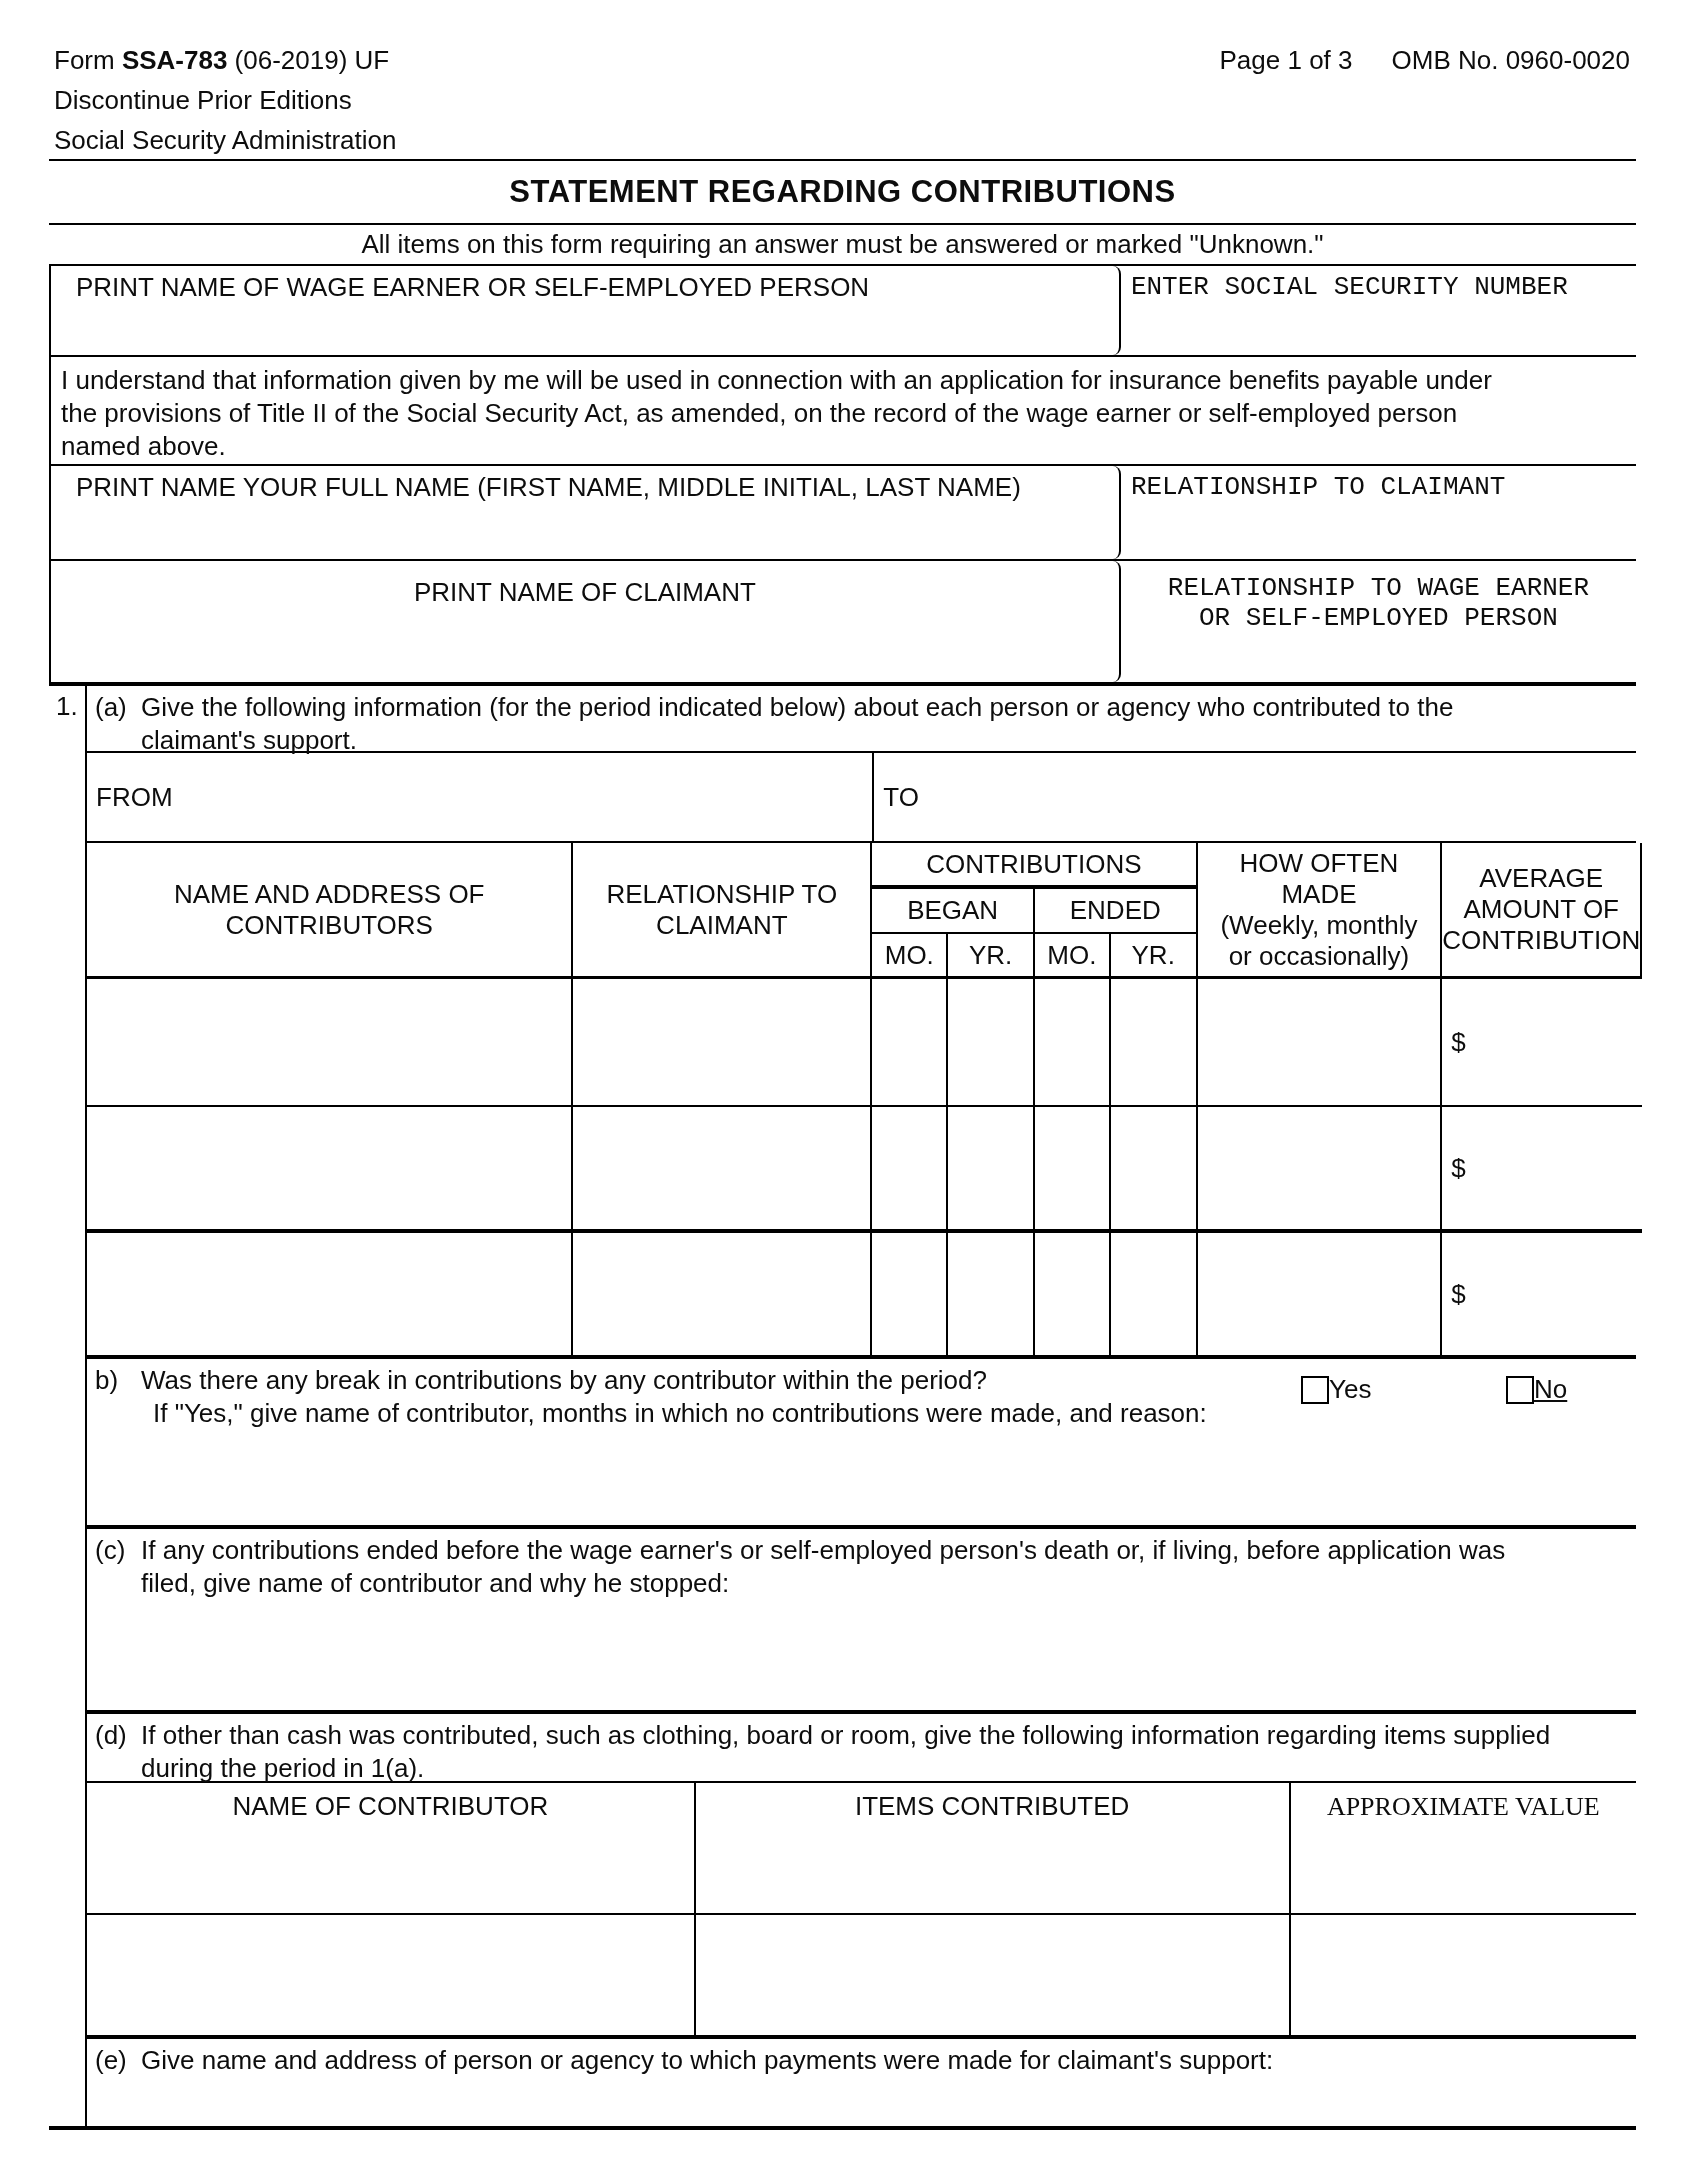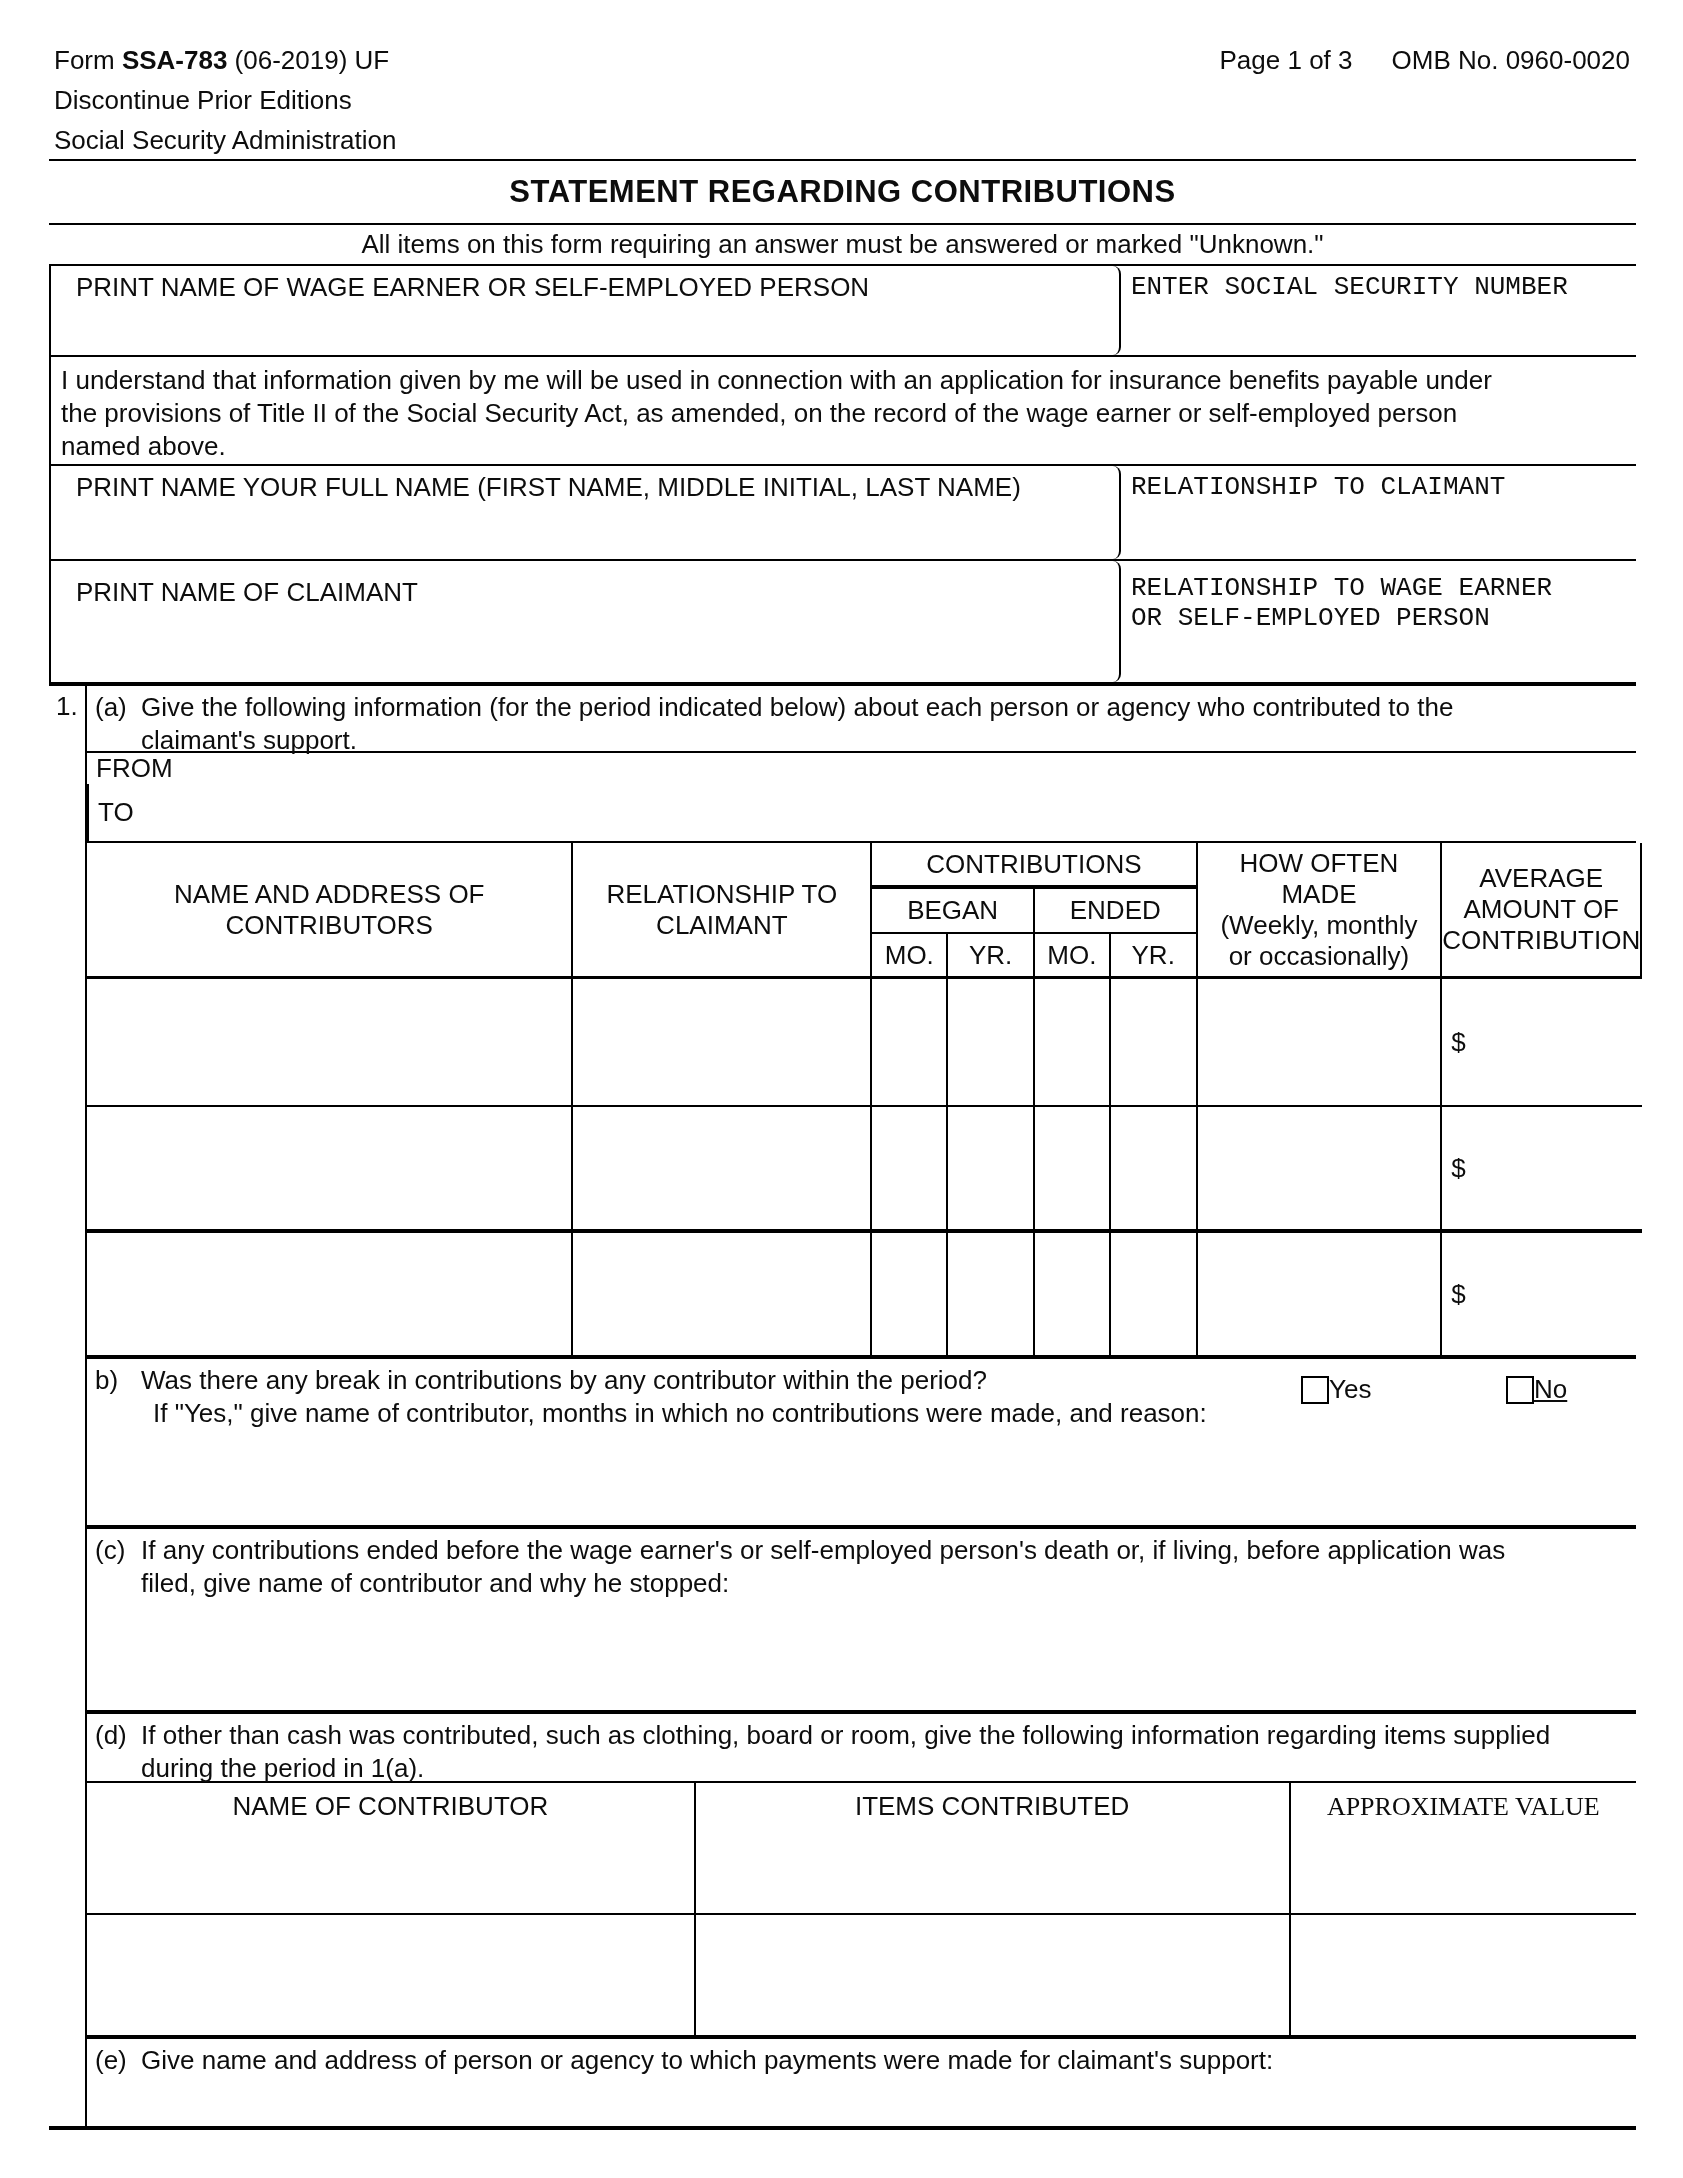--- a/index.html
+++ b/index.html
@@ -30,34 +30,34 @@
                font-size: 31px; font-weight: bold; letter-spacing: 0.5px; }
   .instr-row { height: 41px; border-bottom: 2px solid #000;
                display: flex; align-items: center; justify-content: center; font-size: 26px; }
   .brow { border-left: 2px solid #000; border-bottom: 2px solid #000; display: flex; font-size: 26px; }
   .idrow { height: 91px; }
   .cell-l { width: 67.5%; border-right: 2px solid #000; padding: 6px 25px; border-radius: 8px; }
   .cell-r { flex: 1; padding: 6px 10px; font-family: Liberation Mono, monospace; }
   .para-row { height: 109px; border-left: 2px solid #000; border-bottom: 2px solid #000;
               font-size: 26px; line-height: 33px; padding: 7px 10px; }
   .fn-row { height: 95px; }
-  .cl-row { height: 121px; border-bottom: none; }
+  .cl-row { height: 121px; border-bottom: none; text-align: center; }
   .cl-row .cell-l { padding-top: 16px; }
   .cl-row .cell-r { padding-top: 12px; }
   .ln { display: block; white-space: nowrap; }
 
   
   .item1 { position: relative; border-top: 4px solid #000; border-bottom: 4px solid #000; }
   .item-num { position: absolute; left: 7px; top: 5px; font-size: 26px; }
   .ibox { margin-left: 36px; border-left: 2px solid #000; }
 
   .sec { font-size: 26px; line-height: 33px; }
   .lab-grid { display: grid; grid-template-columns: 46px 1fr; padding: 5px 0 0 8px; align-items: start; }
   .sec-a { height: 67px; border-bottom: 2px solid #000; }
-  .fromto { height: 90px; border-bottom: 2px solid #000; display: flex; font-size: 26px; flex-direction: column; }
+  .fromto { height: 90px; border-bottom: 2px solid #000; display: flex; font-size: 26px; }
   .from-cell { width: 50.7%; display: flex; align-items: center; padding-left: 9px; }
   .to-cell { flex: 1; border-left: 2px solid #000; display: flex; align-items: center; padding-left: 9px; }
 
   
   .ctable { display: grid;
             grid-template-columns: 31.4% 19.3% 4.9% 5.6% 4.9% 5.6% 15.8% auto;
             grid-template-rows: 46px 45px 45px 128px 126px 122px;
             border-bottom: 4px solid #000; font-size: 26px; line-height: 31px; text-align: center; }
   .ctable .c { border-right: 2px solid #000; border-bottom: 2px solid #000;
                display: flex; flex-direction: column; align-items: center; justify-content: center; }

